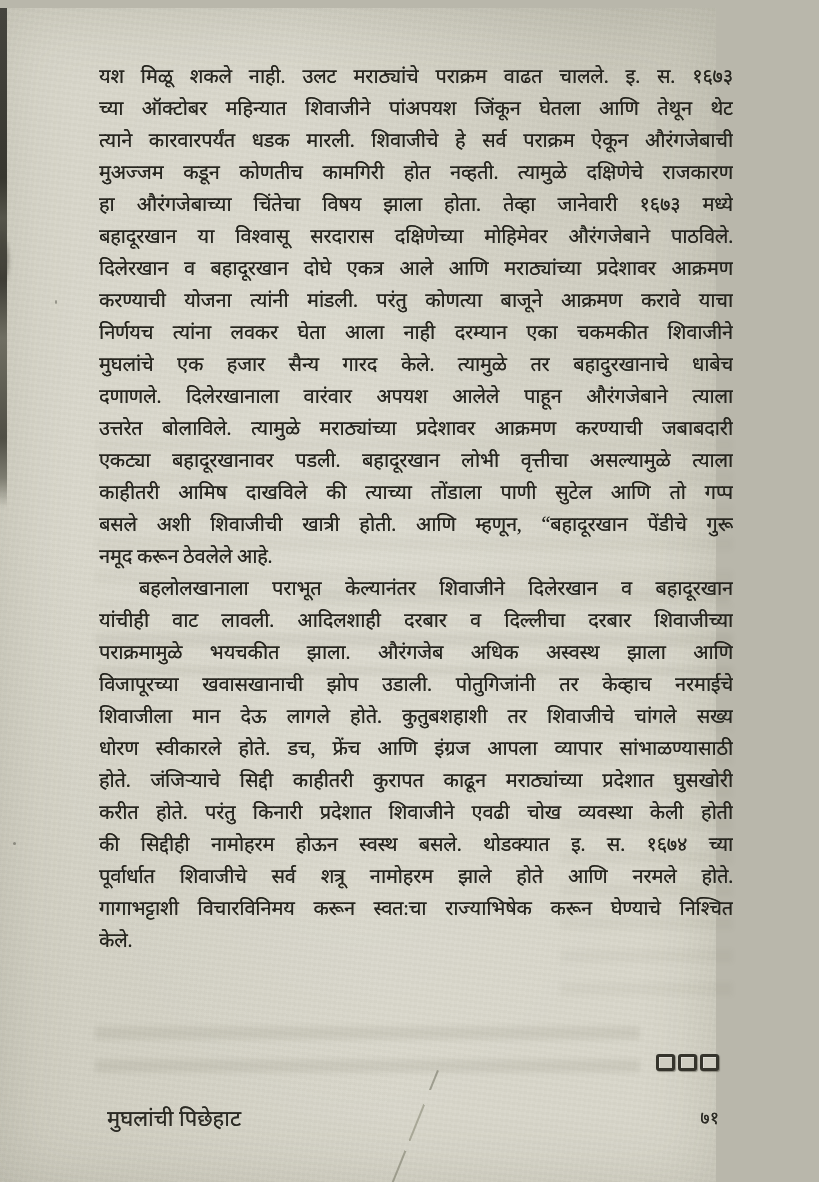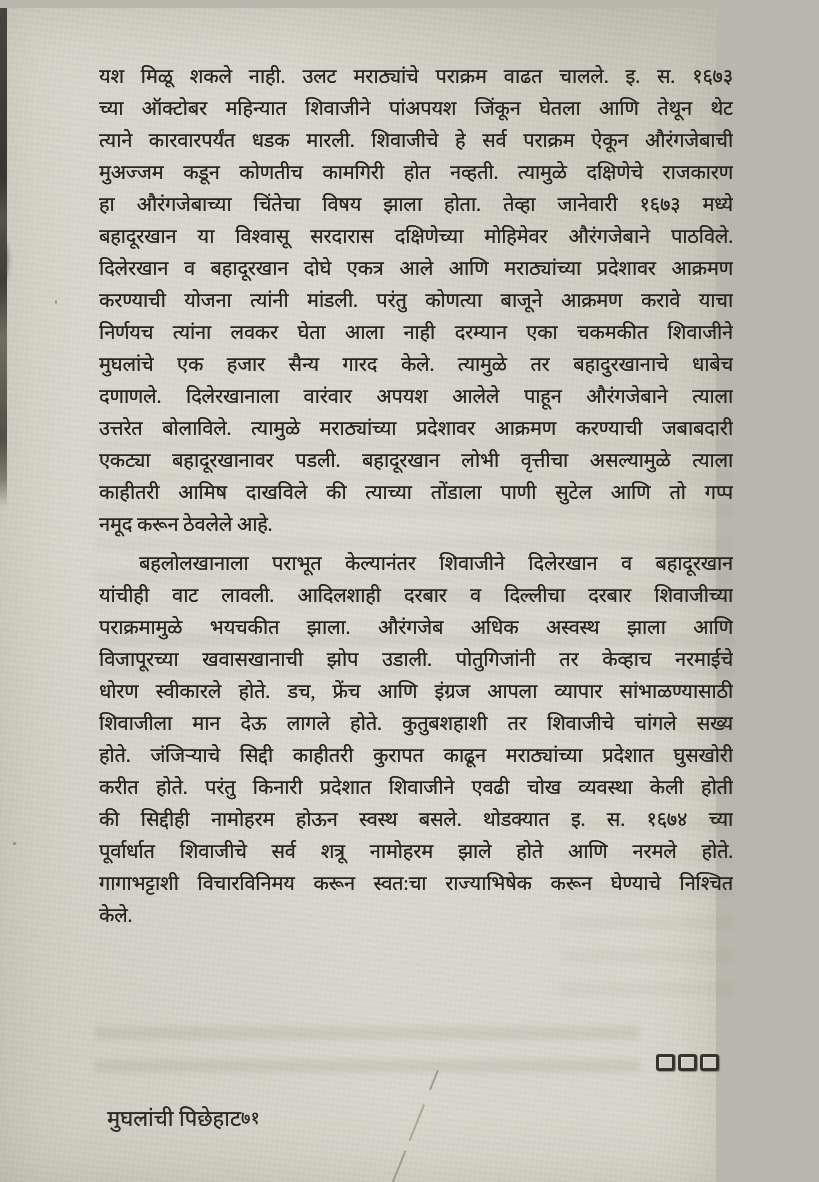--- a/index.html
+++ b/index.html
@@ -39,41 +39,41 @@
   }
   .text-block{
     position:absolute;left:99px;top:52px;width:634px;
     color:#26251f;
     font-size:20px;
     letter-spacing:-0.2px;
     text-shadow:0 0 .5px rgba(38,37,31,.8);
   }
   .paragraph{margin:0;}
   .paragraph.indent-first .line:first-child{text-indent:40px;}
-  .paragraph + .paragraph{margin-top:7px;}
+  .paragraph + .paragraph{}
   .line{
     height:32px;line-height:32px;
     text-align:justify;text-align-last:justify;
     overflow:hidden;
   }
   .line.last{text-align-last:left;}
   .end-marker{
     position:absolute;left:656px;top:1046px;
     display:flex;gap:3px;
   }
   .end-square{
     width:13px;height:11px;
     border:3px solid #35342c;
     border-radius:3px;
     background:#cfcdc1;
     box-shadow:1px 1px 1px rgba(60,58,48,.45), inset 1px 1px 0 rgba(255,255,255,.35);
   }
   .footer-row{
     position:absolute;left:107px;top:1092px;width:618px;height:34px;
-    display:flex;justify-content:flex-start;align-items:center;
+    display:flex;justify-content:space-between;align-items:center;
     color:#2b2a24;
   }
   .running-title{
     font-size:22px;
     letter-spacing:0;
     text-shadow:0 0 .5px rgba(43,42,36,.8);
   }
   .page-number{
     font-size:18px;
     margin-right:6px;
@@ -130,29 +130,30 @@
         <div class="line">हा औरंगजेबाच्या चिंतेचा विषय झाला होता. तेव्हा जानेवारी १६७३ मध्ये</div>
         <div class="line">बहादूरखान या विश्वासू सरदारास दक्षिणेच्या मोहिमेवर औरंगजेबाने पाठविले.</div>
         <div class="line">दिलेरखान व बहादूरखान दोघे एकत्र आले आणि मराठ्यांच्या प्रदेशावर आक्रमण</div>
         <div class="line">करण्याची योजना त्यांनी मांडली. परंतु कोणत्या बाजूने आक्रमण करावे याचा</div>
         <div class="line">निर्णयच त्यांना लवकर घेता आला नाही दरम्यान एका चकमकीत शिवाजीने</div>
         <div class="line">मुघलांचे एक हजार सैन्य गारद केले. त्यामुळे तर बहादुरखानाचे धाबेच</div>
         <div class="line">दणाणले. दिलेरखानाला वारंवार अपयश आलेले पाहून औरंगजेबाने त्याला</div>
         <div class="line">उत्तरेत बोलाविले. त्यामुळे मराठ्यांच्या प्रदेशावर आक्रमण करण्याची जबाबदारी</div>
         <div class="line">एकट्या बहादूरखानावर पडली. बहादूरखान लोभी वृत्तीचा असल्यामुळे त्याला</div>
         <div class="line">काहीतरी आमिष दाखविले की त्याच्या तोंडाला पाणी सुटेल आणि तो गप्प</div>
+        <div class="line">बसले अशी शिवाजीची खात्री होती. आणि म्हणून, “बहादूरखान पेंडीचे गुरू</div>
         <div class="line last">नमूद करून ठेवलेले आहे.</div>
       </div>
     <div class="paragraph indent-first">
         <div class="line">बहलोलखानाला पराभूत केल्यानंतर शिवाजीने दिलेरखान व बहादूरखान</div>
         <div class="line">यांचीही वाट लावली. आदिलशाही दरबार व दिल्लीचा दरबार शिवाजीच्या</div>
         <div class="line">पराक्रमामुळे भयचकीत झाला. औरंगजेब अधिक अस्वस्थ झाला आणि</div>
         <div class="line">विजापूरच्या खवासखानाची झोप उडाली. पोतुगिजांनी तर केव्हाच नरमाईचे</div>
+        <div class="line">शिवाजीला मान देऊ लागले होते. कुतुबशहाशी तर शिवाजीचे चांगले सख्य</div>
         <div class="line">धोरण स्वीकारले होते. डच, फ्रेंच आणि इंग्रज आपला व्यापार सांभाळण्यासाठी</div>
-        <div class="line">शिवाजीला मान देऊ लागले होते. कुतुबशहाशी तर शिवाजीचे चांगले सख्य</div>
         <div class="line">होते. जंजिऱ्याचे सिद्दी काहीतरी कुरापत काढून मराठ्यांच्या प्रदेशात घुसखोरी</div>
         <div class="line">करीत होते. परंतु किनारी प्रदेशात शिवाजीने एवढी चोख व्यवस्था केली होती</div>
         <div class="line">की सिद्दीही नामोहरम होऊन स्वस्थ बसले. थोडक्यात इ. स. १६७४ च्या</div>
         <div class="line">पूर्वार्धात शिवाजीचे सर्व शत्रू नामोहरम झाले होते आणि नरमले होते.</div>
         <div class="line">गागाभट्टाशी विचारविनिमय करून स्वत:चा राज्याभिषेक करून घेण्याचे निश्चित</div>
         <div class="line last">केले.</div>
       </div>
   </div>
 
   <div class="end-marker">

